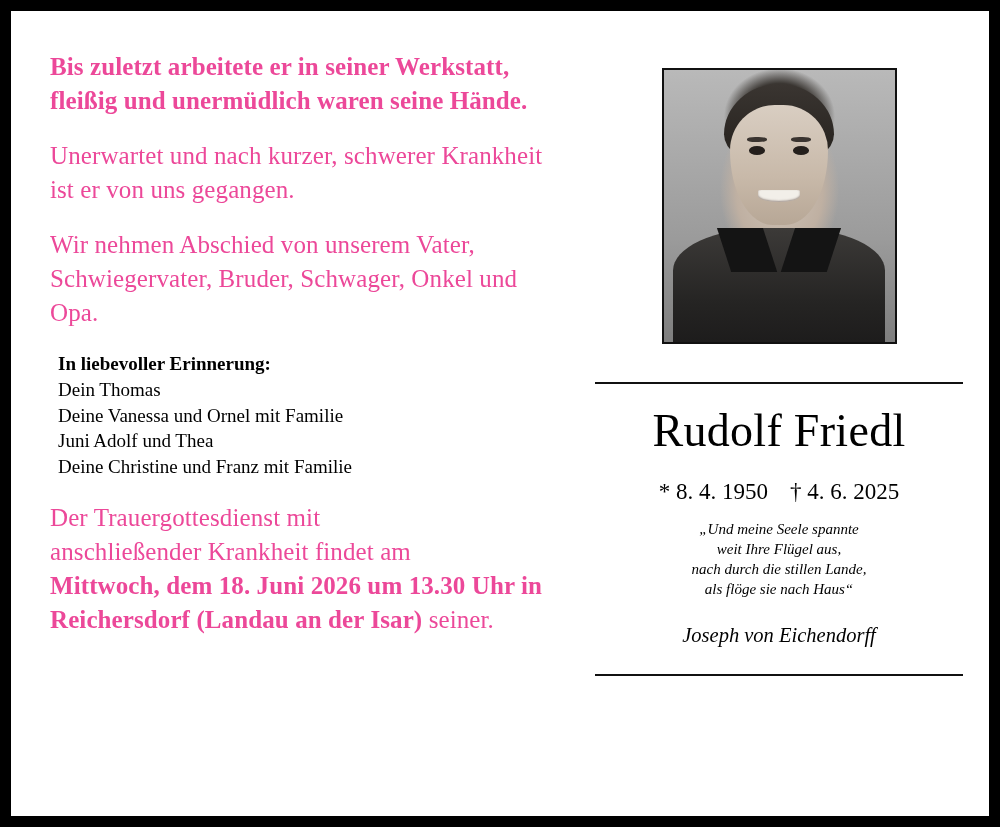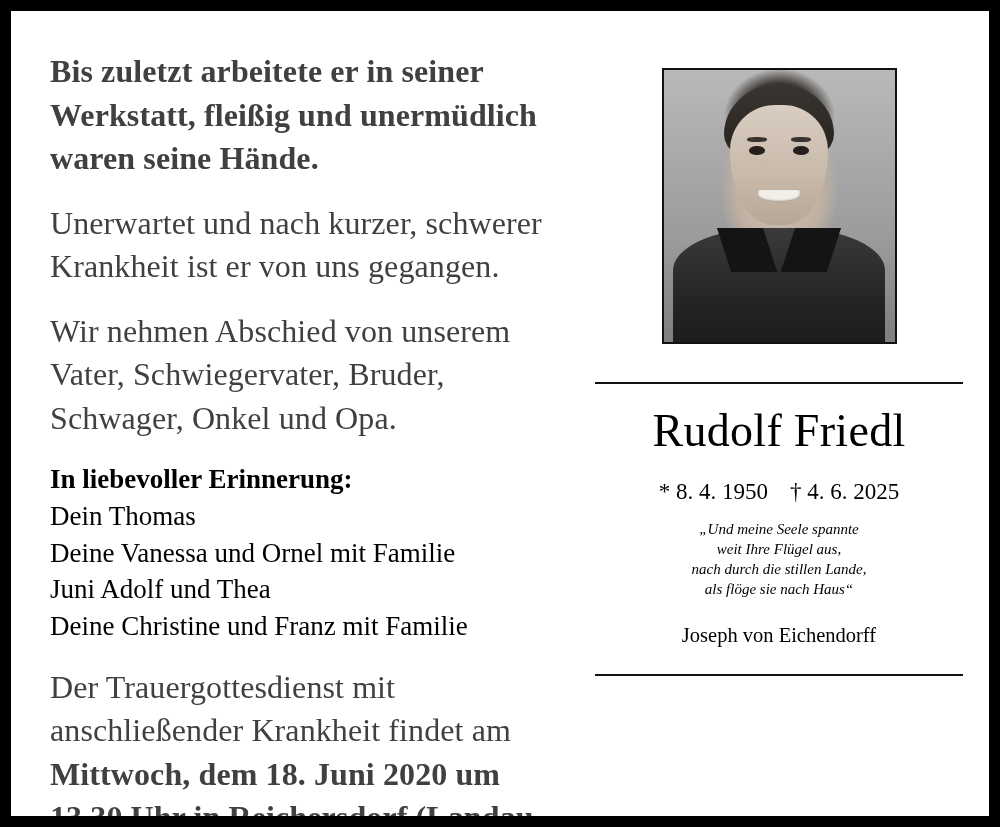--- a/index.html
+++ b/index.html
@@ -36,39 +36,39 @@
   .right-col {
     flex: 1;
     padding: 39px 26px 0 39px;
     box-sizing: border-box;
     display: flex;
     flex-direction: column;
     align-items: center;
   }
   
   .para {
-    font-size: 32px;
+    font-size: 25px;
     line-height: 1.36;
-    color: #404040;
+    color: #ec4899;
     margin: 0 0 21px 0;
     letter-spacing: 0.1px;
   }
   .para.bold {
     font-weight: bold;
   }
   .para .b {
     font-weight: bold;
   }
   .para.tight {
     margin-bottom: 0;
   }
   .names {
-    font-size: 27px;
+    font-size: 19px;
     line-height: 1.36;
-    margin: 0 0 21px 0;
+    margin: 0 0 21px 8px;
   }
   .names .hd {
     font-weight: bold;
   }
   .names div {
     white-space: nowrap;
   }
   
   .portrait-frame {
     width: 231px;
@@ -185,20 +185,21 @@
     line-height: 1.34;
     text-align: center;
     margin-top: 14px;
   }
   .verse div { white-space: nowrap; }
   .verse-author {
     font-size: 20.5px;
     text-align: center;
     margin-top: 25px;
     white-space: nowrap;
+    font-style: italic;
   }
 </style>
 </head>
 <body>
 
 <div class="notice">
   <div class="columns">
 
     <div class="left-col">
       <p class="para bold">Bis zuletzt arbeitete er in seiner Werkstatt, fleißig und unermüdlich waren seine Hände.</p>
@@ -209,21 +210,21 @@
         <div class="hd">In liebevoller Erinnerung:</div>
         <div>Dein Thomas</div>
         <div>Deine Vanessa und Ornel mit Familie</div>
         <div>Juni Adolf und Thea</div>
         <div>Deine Christine und Franz mit Familie</div>
       </div>
 
       <p class="para tight">
         <span>Der Trauergottesdienst mit</span><br>
         <span>anschließender Krankheit findet am</span><br>
-        <span class="b">Mittwoch, dem 18. Juni 2020 um 13.30 Uhr in Reichersdorf (Landau an der Isar)</span><span> seiner.</span>
+        <span class="b">Mittwoch, dem 18. Juni 2026 um 13.30 Uhr in Reichersdorf (Landau an der Isar)</span><span> seiner.</span>
       </p>
     </div>
 
     <div class="right-col">
       <div class="portrait-frame">
         <div class="portrait-inner">
           <div class="p-body"></div>
           <div class="p-collar-l"></div>
           <div class="p-collar-r"></div>
           <div class="p-hair"></div>

